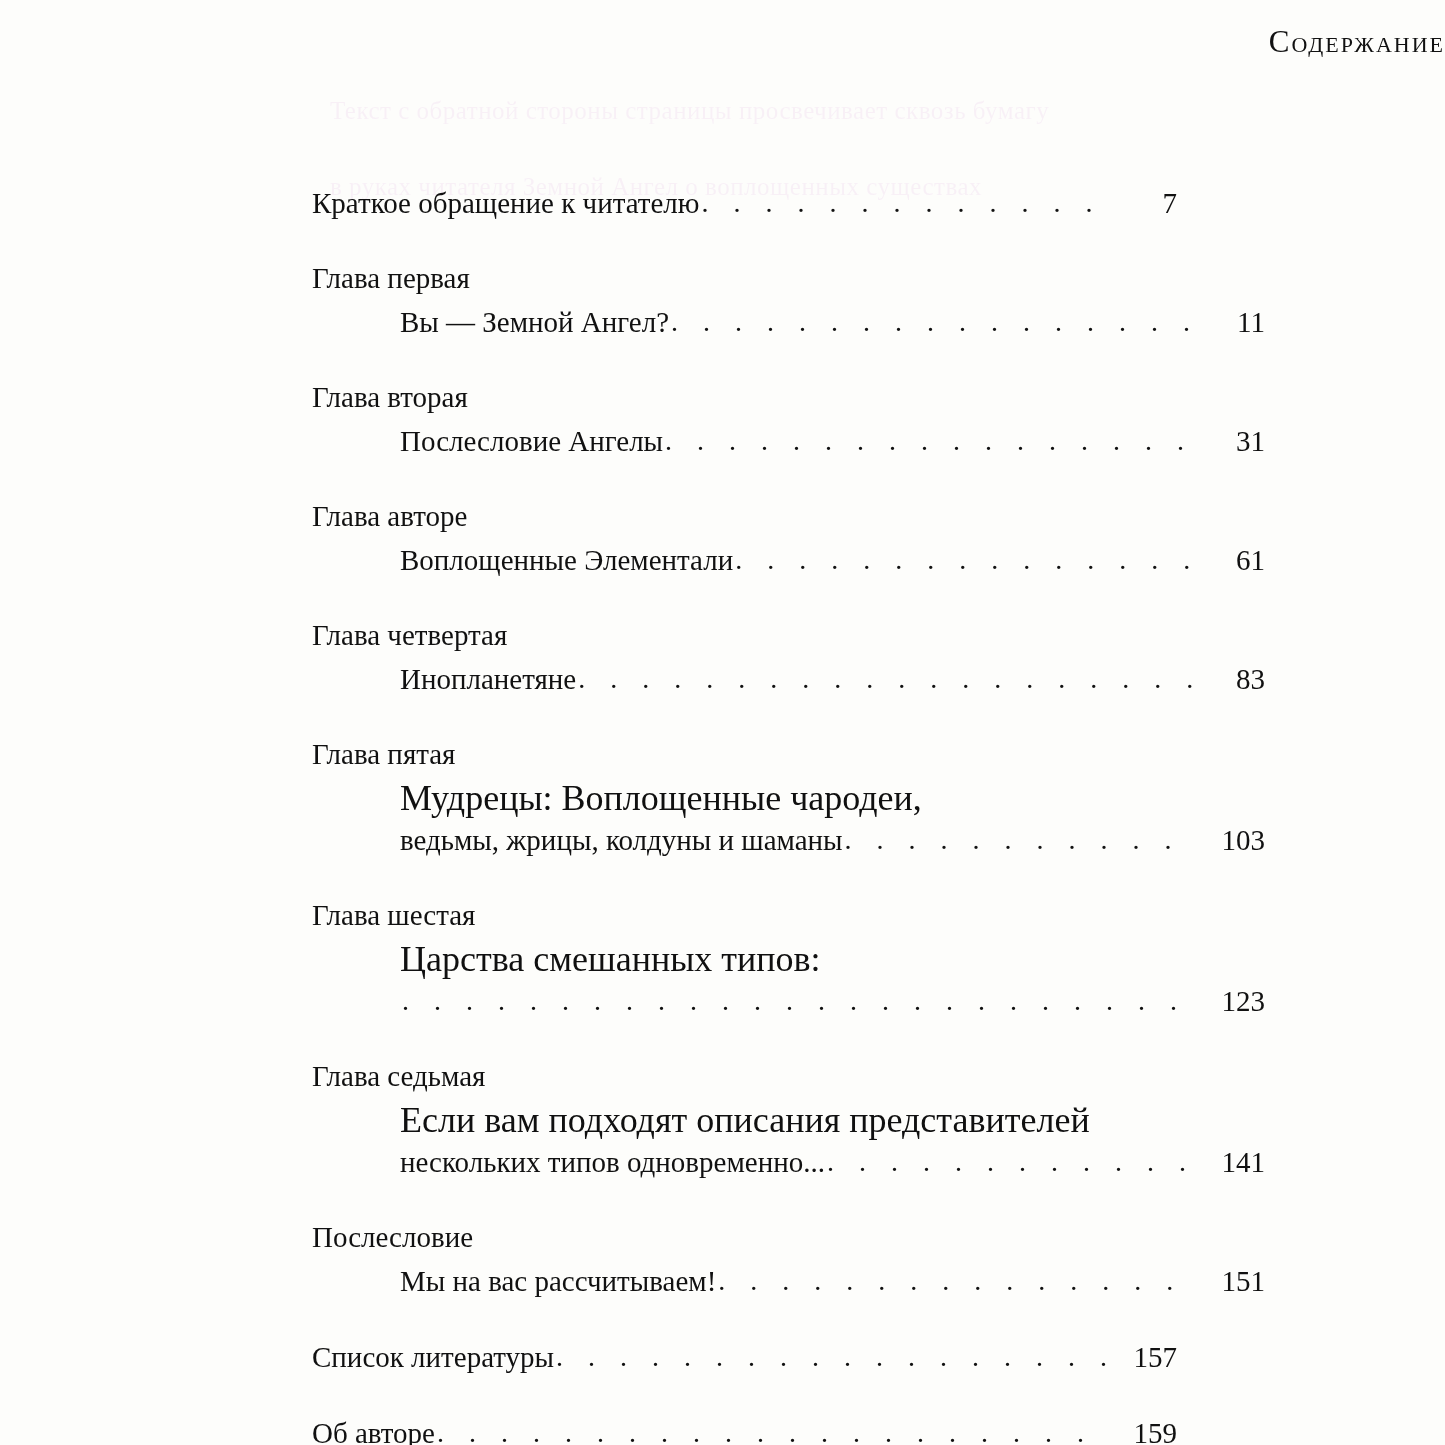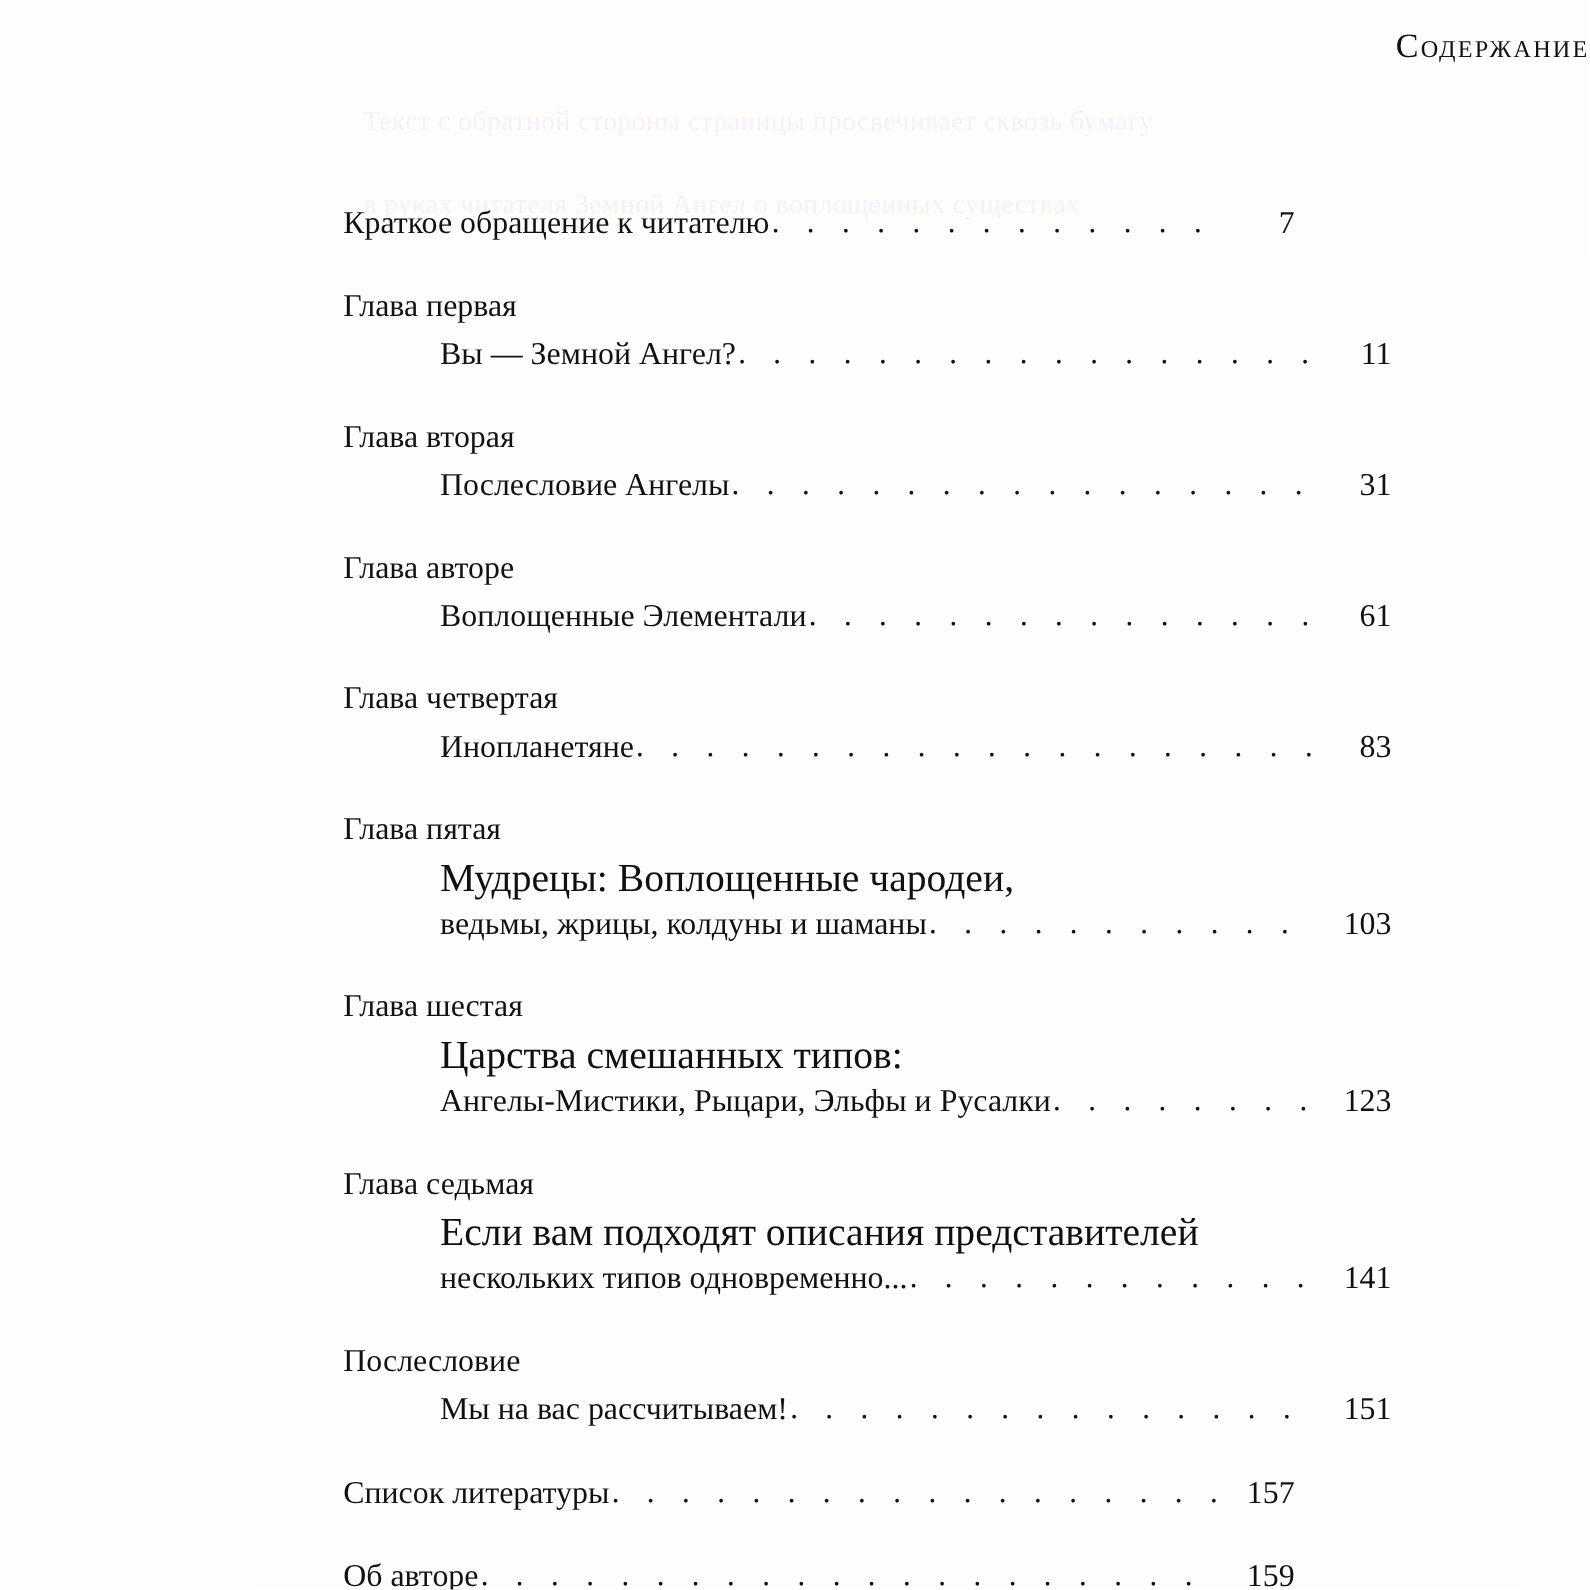--- a/index.html
+++ b/index.html
@@ -172,21 +172,20 @@
         <span class="text">ведьмы, жрицы, колдуны и шаманы</span>
         <span class="leader">. . . . . . . . . . . . . . . . . . . . . . . . . . . . . . . . . . . . . . . . . . . . . . . . . . . . . . . . . . . . . . . .</span>
         <span class="page-num">103</span>
       </div>
     </div>
 
     <div class="entry">
       <div class="group-label">Глава шестая</div>
       <div class="row plain">Царства смешанных типов:</div>
       <div class="row indent">
-        <span class="text">Ангелы-Мистики, Рыцари, Эльфы и Русалки</span>
         <span class="leader">. . . . . . . . . . . . . . . . . . . . . . . . . . . . . . . . . . . . . . . . . . . . . . . . . . . . . . . . . . . . . . . .</span>
         <span class="page-num">123</span>
       </div>
     </div>
 
     <div class="entry">
       <div class="group-label">Глава седьмая</div>
       <div class="row plain">Если вам подходят описания представителей</div>
       <div class="row indent">
         <span class="text">нескольких типов одновременно...</span>

